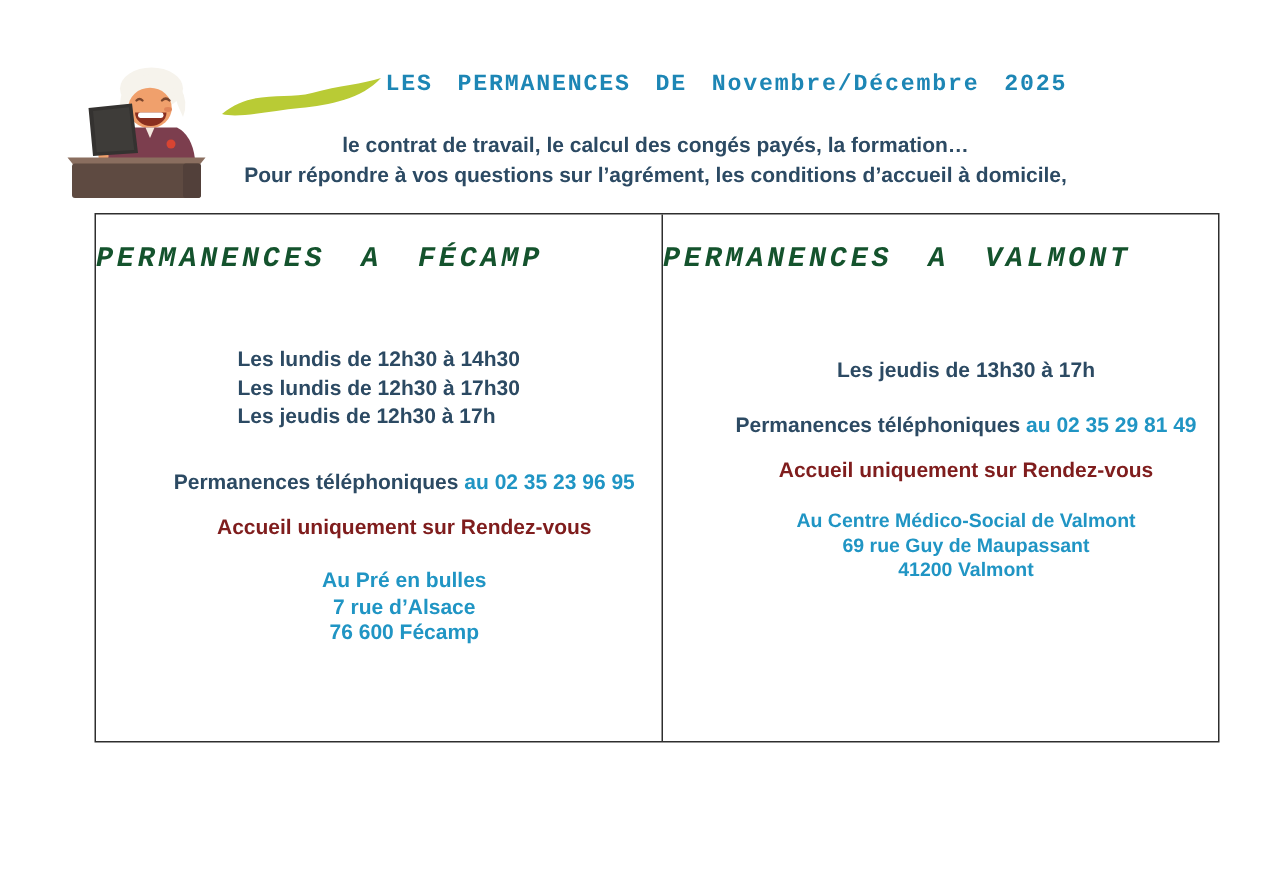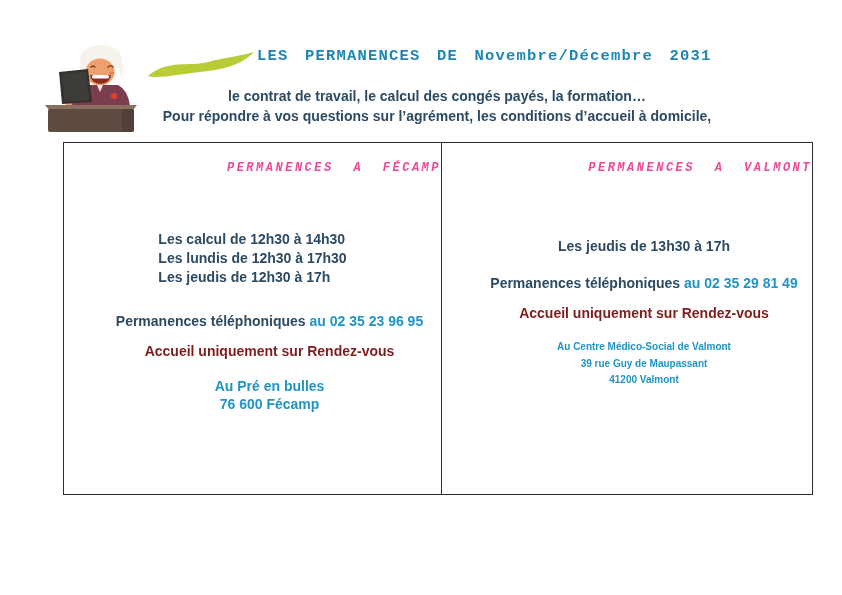--- a/index.html
+++ b/index.html
@@ -23,35 +23,35 @@
   }
   
   .boxes {
     position:absolute; left:63px; top:142px; width:748px; height:351px;
     border:1px solid #2e2e2e; display:flex; background:#fff;
   }
   .box { position:relative; }
   .box-left  { width:377px; border-right:1px solid #2e2e2e; }
   .box-right { flex:1; }
   .box-header {
-    position:absolute; top:18px; left:0; width:100%; text-align:right;
+    position:absolute; top:18px; left:0; width:100%; text-align:left;
     font-family:"Liberation Mono", monospace; font-style:italic; font-weight:bold;
-    font-size:12px; letter-spacing:2.5px; word-spacing:10px;
-    color:#ec4899; white-space:nowrap;
+    font-size:19px; letter-spacing:2.5px; word-spacing:10px;
+    color:#14532d; white-space:nowrap;
   }
   .centerline { position:absolute; left:17px; width:100%; text-align:center;
     font-weight:bold; font-size:14px; white-space:nowrap; }
   .navy { color:#2c4a63; }
   .teal { color:#2095c4; }
   .red  { color:#7f1d1d; }
   .sched-wrap { position:absolute; left:0; width:100%; text-align:center; }
   .sched-block { display:inline-block; text-align:left;
     font-weight:bold; font-size:14px; line-height:19px; color:#2c4a63; }
   .addr { line-height:17.5px; white-space:normal; }
-  .addr-right { line-height:16.5px; font-size:10px; }
+  .addr-right { line-height:16.5px; font-size:13px; }
   
   .f-sched  { top:87px; }
   .f-phone  { top:170px; }
   .f-notice { top:200px; }
   .f-addr   { top:235px; }
   
   .v-sched  { top:95px; }
   .v-phone  { top:132px; }
   .v-notice { top:162px; }
   .v-addr   { top:196px; }
@@ -94,66 +94,67 @@
     <polygon points="1,63 93,63 89,68 5,68" fill="#8a6e5f"></polygon>
 
     <rect x="4" y="67" width="86" height="23" rx="2" fill="#5e4a41"></rect>
     <rect x="78" y="67" width="12" height="23" rx="2" fill="#52403a"></rect>
   </svg>
 
   <svg class="swoosh" viewBox="0 0 110 32">
     <path d="M2,26 C22,9 44,17 62,12 C80,7 96,6 108,2 C95,16 74,20 54,22 C34,24 13,29 2,26 Z" fill="#b9cb35"></path>
   </svg>
 
-  <div class="title">LES PERMANENCES DE Novembre/Décembre 2031</div>
+  <div class="title">LES PERMANENCES DE Novembre/Décembre 2025</div>
 
   <div class="subtitle">
     <div>le contrat de travail, le calcul des congés payés, la formation…</div>
     <div>Pour répondre à vos questions sur l’agrément, les conditions d’accueil à domicile,</div>
   </div>
 
   <div class="boxes">
 
     <div class="box box-left">
       <div class="box-header">PERMANENCES A FÉCAMP</div>
 
       <div class="sched-wrap f-sched">
         <div class="sched-block">
-          <div>Les calcul de 12h30 à 14h30</div>
+          <div>Les lundis de 12h30 à 14h30</div>
           <div>Les lundis de 12h30 à 17h30</div>
           <div>Les jeudis de 12h30 à 17h</div>
         </div>
       </div>
 
       <div class="centerline f-phone">
         <span class="navy">Permanences téléphoniques</span>
         <span class="teal">au 02 35 23 96 95</span>
       </div>
 
       <div class="centerline red f-notice">Accueil uniquement sur Rendez-vous</div>
 
       <div class="centerline teal addr f-addr">
         <div>Au Pré en bulles</div>
+        <div>7 rue d’Alsace</div>
         <div>76 600 Fécamp</div>
       </div>
     </div>
 
     <div class="box box-right">
       <div class="box-header">PERMANENCES A VALMONT</div>
 
       <div class="centerline navy v-sched">Les jeudis de 13h30 à 17h</div>
 
       <div class="centerline v-phone">
         <span class="navy">Permanences téléphoniques</span>
         <span class="teal">au 02 35 29 81 49</span>
       </div>
 
       <div class="centerline red v-notice">Accueil uniquement sur Rendez-vous</div>
 
       <div class="centerline teal addr addr-right v-addr">
         <div>Au Centre Médico-Social de Valmont</div>
-        <div>39 rue Guy de Maupassant</div>
+        <div>69 rue Guy de Maupassant</div>
         <div>41200 Valmont</div>
       </div>
     </div>
 
   </div>
 </div>
 
 </body></html>

